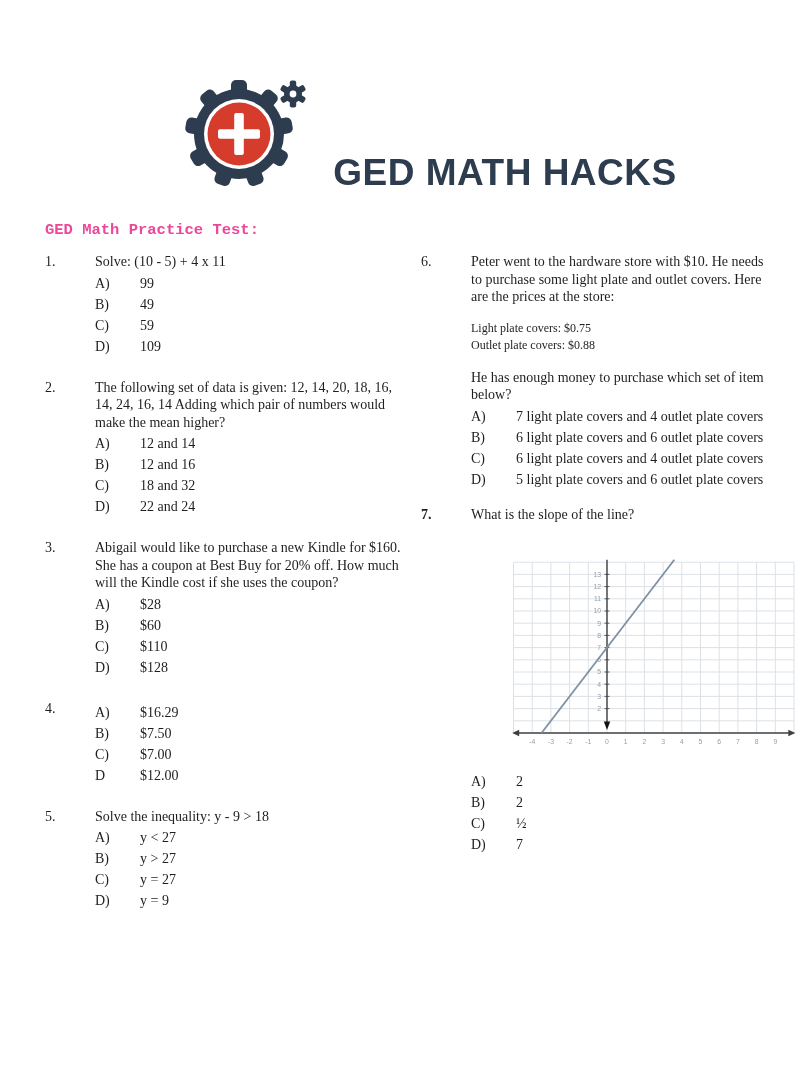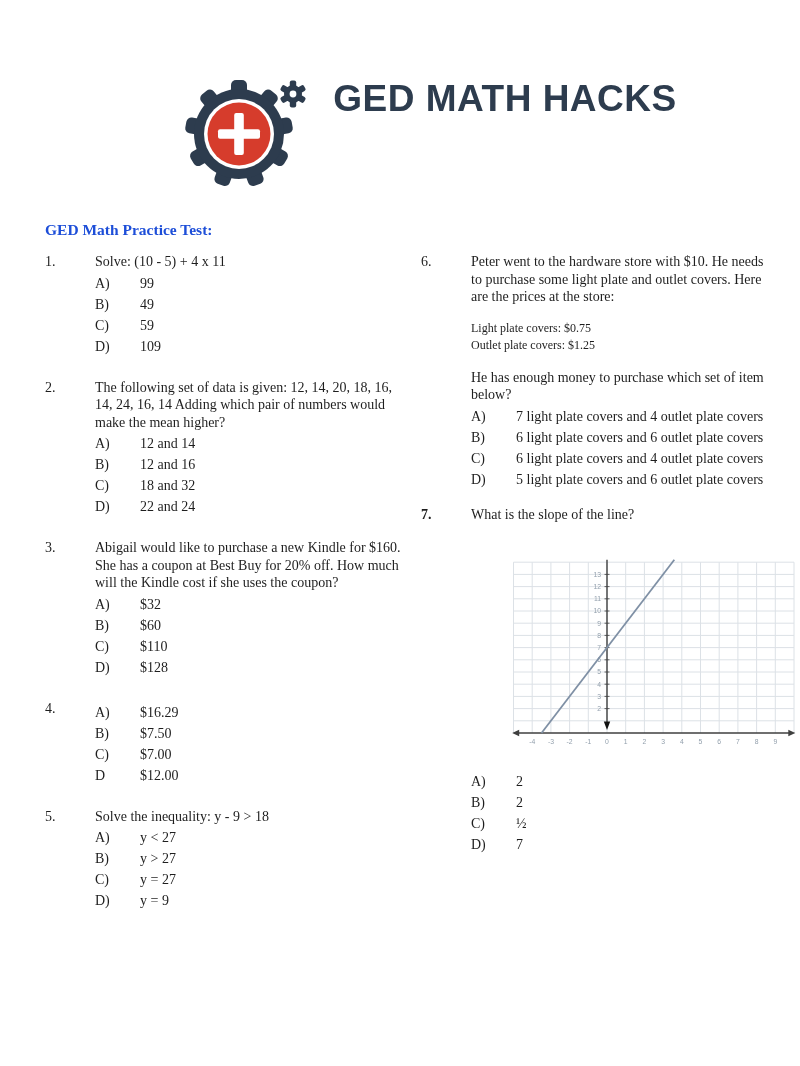--- a/index.html
+++ b/index.html
@@ -2,28 +2,28 @@
 <html><head>
 <meta charset="utf-8">
 <style>
   * { margin:0; padding:0; box-sizing:border-box; }
   html,body { width:800px; }
   body {
     width:800px; height:1066px; background:#ffffff; position:relative;
     font-family:"Liberation Serif", serif; color:#1e1e1e; overflow:hidden;
   }
   .logo-row { position:absolute; top:72px; left:0; right:0; display:flex; justify-content:center; }
-  .logo-inner { display:flex; align-items:flex-start; margin-left:58px;gap:24px; }
+  .logo-inner { display:flex; align-items:flex-end; margin-left:58px;gap:24px; }
   .logo-text {
     font-family:"Liberation Sans", sans-serif; font-weight:bold; font-size:37px;
     color:#2d3c4e; letter-spacing:0.5px; margin-left:-4px; margin-top:6px;
   }
   .page-title {
     position:absolute; top:221px; left:45px;
-    font-family:Liberation Serif, serif; font-weight:bold; font-size:15.5px; color:#1d4ed8;
+    font-family:Liberation Mono, monospace; font-weight:bold; font-size:15.5px; color:#ec4899;
   }
   .columns { position:absolute; top:253px; left:45px; display:flex; gap:18px; }
   .col-left  { width:358px; }
   .col-right { width:352px; }
   .question { display:flex; margin-bottom:22px; }
   .q-num { width:50px; flex:0 0 50px; font-size:14px; line-height:17.5px; }
   .q-num.bold { font-weight:bold; }
   .q-body { flex:1; }
   .q-text { font-size:14px; line-height:17.5px; }
   .q-gap { height:14px; }
@@ -132,21 +132,21 @@
       </div>
     </div>
 
     <div class="question">
       <div class="q-num">3.</div>
       <div class="q-body">
         <div class="q-text">Abigail would like to purchase a new Kindle for $160. She has a coupon at Best Buy for 20% off. How much will the Kindle cost if she uses the coupon?</div>
         <div class="opts">
           <div class="opt">
               <span class="ol">A)</span>
-              <span class="ov">$32</span>
+              <span class="ov">$28</span>
             </div>
           <div class="opt">
               <span class="ol">B)</span>
               <span class="ov">$60</span>
             </div>
           <div class="opt">
               <span class="ol">C)</span>
               <span class="ov">$110</span>
             </div>
           <div class="opt">
@@ -209,21 +209,21 @@
   </div>
 
   <div class="col-right">
 
     <div class="question" style="margin-bottom:16px;">
       <div class="q-num">6.</div>
       <div class="q-body">
         <div class="q-text">Peter went to the hardware store with $10. He needs to purchase some light plate and outlet covers. Here are the prices at the store:</div>
         <div class="q-gap"></div>
         <div class="price-line">Light plate covers: $0.75</div>
-        <div class="price-line">Outlet plate covers: $1.25</div>
+        <div class="price-line">Outlet plate covers: $0.88</div>
         <div class="q-gap"></div>
         <div class="q-text">He has enough money to purchase which set of item below?</div>
         <div class="opts">
           <div class="opt">
               <span class="ol">A)</span>
               <span class="ov">7 light plate covers and 4 outlet plate covers</span>
             </div>
           <div class="opt">
               <span class="ol">B)</span>
               <span class="ov">6 light plate covers and 6 outlet plate covers</span>

